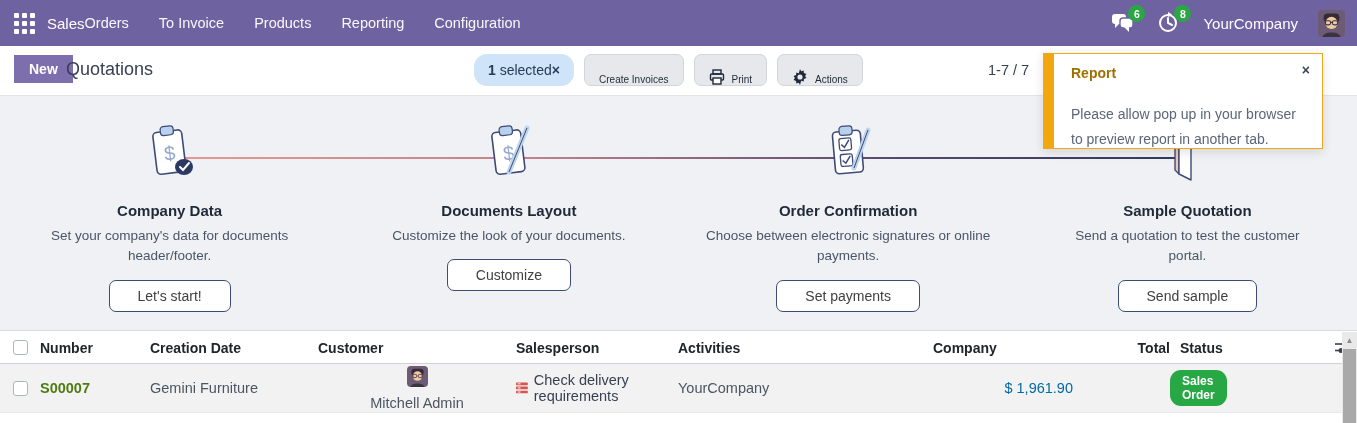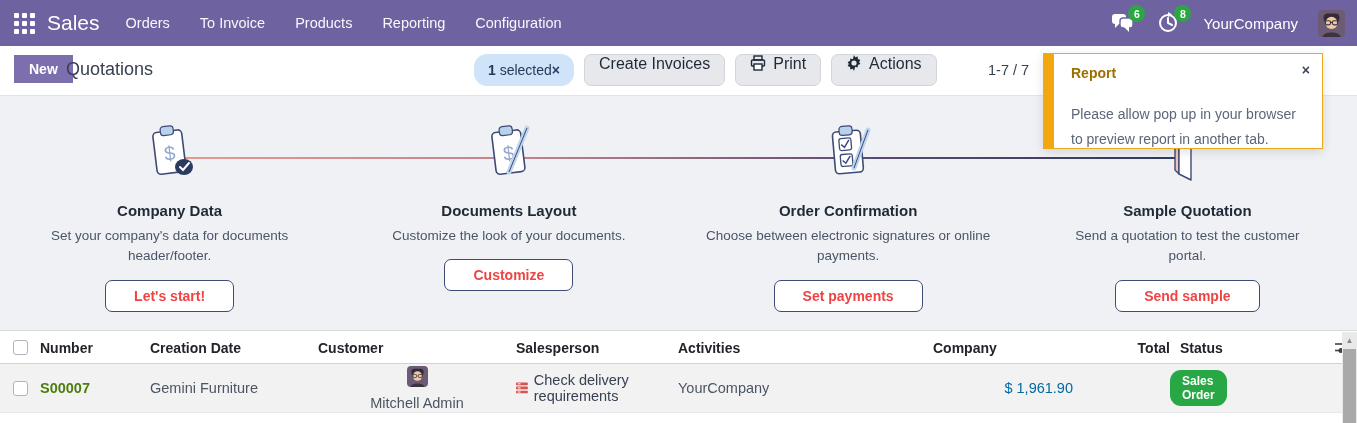--- a/index.html
+++ b/index.html
@@ -5,21 +5,21 @@
   * { margin:0; padding:0; box-sizing:border-box; }
   html,body { width:1357px; height:423px; overflow:hidden; }
   body { font-family:"Liberation Sans", sans-serif; background:#fff; position:relative; color:#374151; }
 
   
   .navbar { position:absolute; top:0; left:0; width:1357px; height:46px; background:#6e63a0;
             display:flex; align-items:center; padding:0 12px; color:#fff; }
   .apps-grid { width:21px; height:21px; display:grid; grid-template-columns:repeat(3,5px);
                grid-template-rows:repeat(3,5px); gap:3px; margin:0 12px 0 2px; cursor:pointer; }
   .apps-grid span { background:#fff; border-radius:1px; }
-  .nav-app { font-size:21px; font-weight:500; margin-right:26px; cursor:pointer; }
+  .nav-app { font-size:15px; font-weight:500; cursor:pointer; }
   .nav-menu { display:flex; gap:30px; font-size:14.5px; }
   .nav-item { color:rgba(255,255,255,.95); cursor:pointer; }
   .nav-right { margin-left:auto; display:flex; align-items:center; gap:20px; }
   .icon-badge-wrap { position:relative; cursor:pointer; width:26px; height:24px; }
   .count-badge { position:absolute; top:-6px; right:-8px; background:#2ca644; color:#fff;
                  border-radius:50%; width:17px; height:17px; font-size:10.5px; font-weight:700;
                  display:flex; align-items:center; justify-content:center; }
   .company-name { font-size:15px; cursor:pointer; }
   .avatar { width:27px; height:27px; border-radius:4px; overflow:hidden; cursor:pointer; flex:0 0 auto; }
 
@@ -29,21 +29,21 @@
   .btn-new { position:absolute; left:14px; top:9px; height:28px; padding:0 15px; background:#7d6ead;
              color:#fff; font-size:14px; font-weight:700; border:none; border-radius:0; cursor:pointer;
              font-family:"Liberation Sans",sans-serif; }
   .view-title { position:absolute; left:66px; top:13px; font-size:18px; color:#374151; }
   .sel-group { position:absolute; left:474px; top:8px; display:flex; gap:10px; }
   .sel-badge { background:#cfe4f8; border-radius:13px; height:32px; display:flex; align-items:center;
                padding:0 14px; font-size:14px; color:#273a57; }
   .sel-badge b { font-weight:700; }
   .sel-close { font-weight:700; color:#2c3e66; cursor:pointer; font-size:14px; }
   .btn-gray { height:32px; padding:0 14px; background:#e6e8ec; border:1px solid #d2d5da; border-radius:7px;
-              font-size:16px; font-weight:500; color:#1f2937; cursor:pointer; display:flex; align-items:flex-start;
+              font-size:10px; font-weight:500; color:#1f2937; cursor:pointer; display:flex; align-items:flex-end;
               gap:7px; font-family:"Liberation Sans",sans-serif; }
   .pager { position:absolute; left:988px; top:16px; font-size:14.5px; color:#374151; }
 
   
   .popup { position:absolute; left:1043px; top:53px; width:280px; height:96px; background:#fff;
            border:1px solid #eda91c; box-shadow:0 3px 10px rgba(0,0,0,.12); z-index:60; }
   .popup-bar { position:absolute; left:0; top:0; bottom:0; width:10px; background:#f3a70e; }
   .popup-title { position:absolute; left:27px; top:11px; font-size:14px; font-weight:700; color:#9e7000; }
   .popup-close { position:absolute; right:12px; top:8px; font-size:14px; font-weight:700; color:#3c4858; cursor:pointer; }
   .popup-body { position:absolute; left:27px; top:48px; right:14px; font-size:14px; color:#5b6678; line-height:25px; }
@@ -52,21 +52,21 @@
   .onboarding { position:absolute; top:96px; left:0; width:1357px; height:235px; background:#f0f1f4;
                 border-bottom:1px solid #d8dade; }
   .connector { position:absolute; top:61px; left:165px; right:168px; height:2px;
                background:linear-gradient(90deg,#e59b92 0%,#c2838e 35%,#574a6e 70%,#2e3a5e 100%); }
   .steps { position:absolute; inset:0; display:grid; grid-template-columns:repeat(4,1fr); }
   .step { display:flex; flex-direction:column; align-items:center; padding-top:22px; position:relative; }
   .step-icon { height:68px; display:flex; align-items:flex-end; justify-content:center; }
   .step-title { margin-top:16px; font-size:15px; font-weight:700; color:#1f2937; }
   .step-desc { margin-top:7px; font-size:13.5px; color:#4a5568; text-align:center; line-height:1.5; }
   .d0 { max-width:282px; } .d1 { max-width:300px; } .d2 { max-width:292px; } .d3 { max-width:262px; }
-  .step-btn { margin-top:13px; background:#fff; border:1px solid #3e4c73; color:#ef4444; font-weight:700;
+  .step-btn { margin-top:13px; background:#fff; border:1px solid #3e4c73; color:#404040; font-weight:400;
               font-size:14px; padding:7px 28px; border-radius:7px; cursor:pointer; font-family:"Liberation Sans",sans-serif; }
 
   
   .list { position:absolute; top:332px; left:0; width:1357px; bottom:0; background:#fff; }
   .lrow { display:grid; grid-template-columns:40px 110px 168px 198px 162px 255px 140px 97px 10px 150px 1fr;
           align-items:center; }
   .lhead { height:32px; border-bottom:1px solid #cfd2d6; font-size:14px; font-weight:700; color:#212529; }
   .ldata { height:49px; font-size:14.5px; color:#4c5662; border-bottom:1px solid #e6e8ea; }
   .row-sel { background:#f2f2f3; }
   .cb-cell { display:flex; justify-content:center; }

